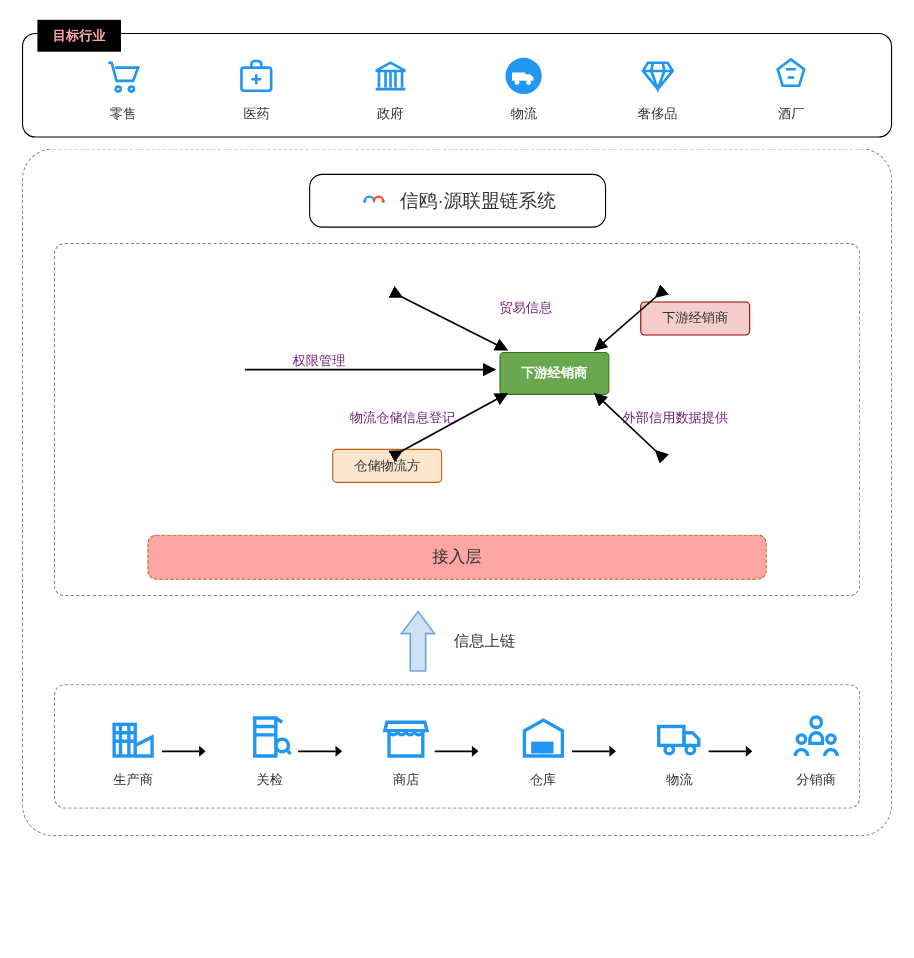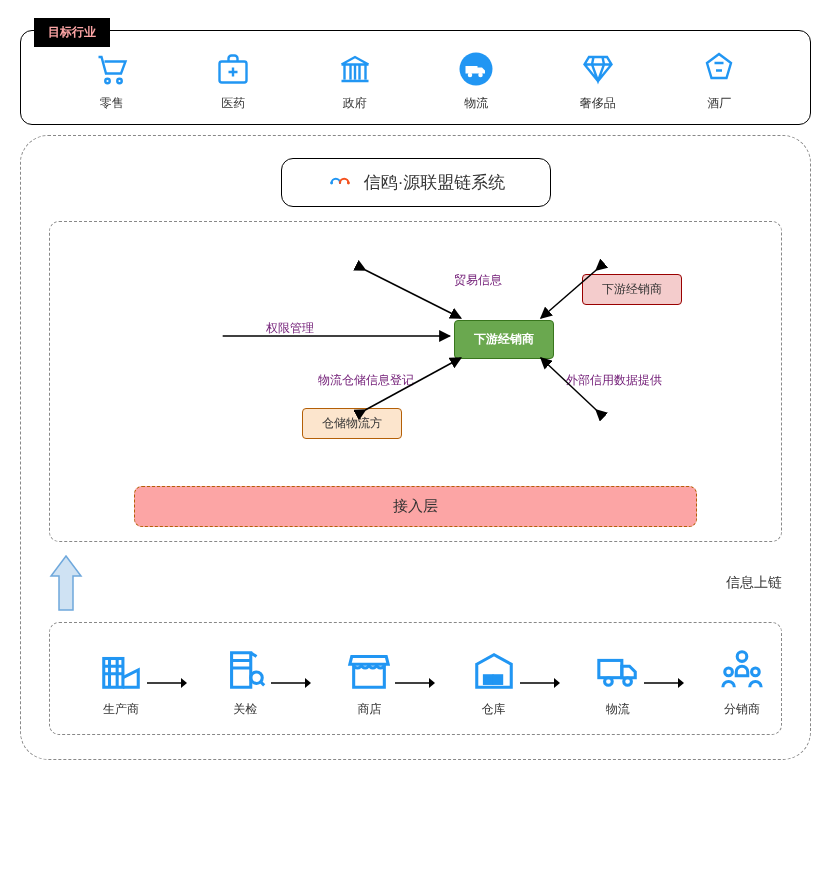--- a/index.html
+++ b/index.html
@@ -53,21 +53,21 @@
   .lbl-ext       { left: 500px; top: 132px; }
 
   
   .arrow-svg { position: absolute; left: 0; top: 0; width: 100%; height: 100%; pointer-events: none; }
   .arrow-svg line { stroke: #000; stroke-width: 1.5; }
 
   
   .access-layer { margin: 16px auto 0; width: 80%; background: #fca5a5; border: 1px dashed #b45f06; border-radius: 8px; text-align: center; padding: 10px; font-size: 15px; }
 
   
-  .up-arrow-wrap { display: flex; justify-content: space-between; align-items: center; gap: 16px; margin: 12px 0 10px; }
+  .up-arrow-wrap { display: flex; justify-content: center; align-items: center; gap: 16px; margin: 12px 0 10px; }
   .up-arrow-wrap span { font-size: 14px; }
 
   
   .chain-box { border: 1.5px dashed #888; border-radius: 10px; padding: 24px 16px 16px; display: flex; align-items: center; justify-content: space-between; }
   .chain-item { display: flex; flex-direction: column; align-items: center; gap: 8px; margin-left: 32px; }
   .chain-item svg { width: 46px; height: 46px; }
   .chain-item span { font-size: 12px; }
   .chain-arrow { flex: 0 0 auto; }
 </style>
 </head>

